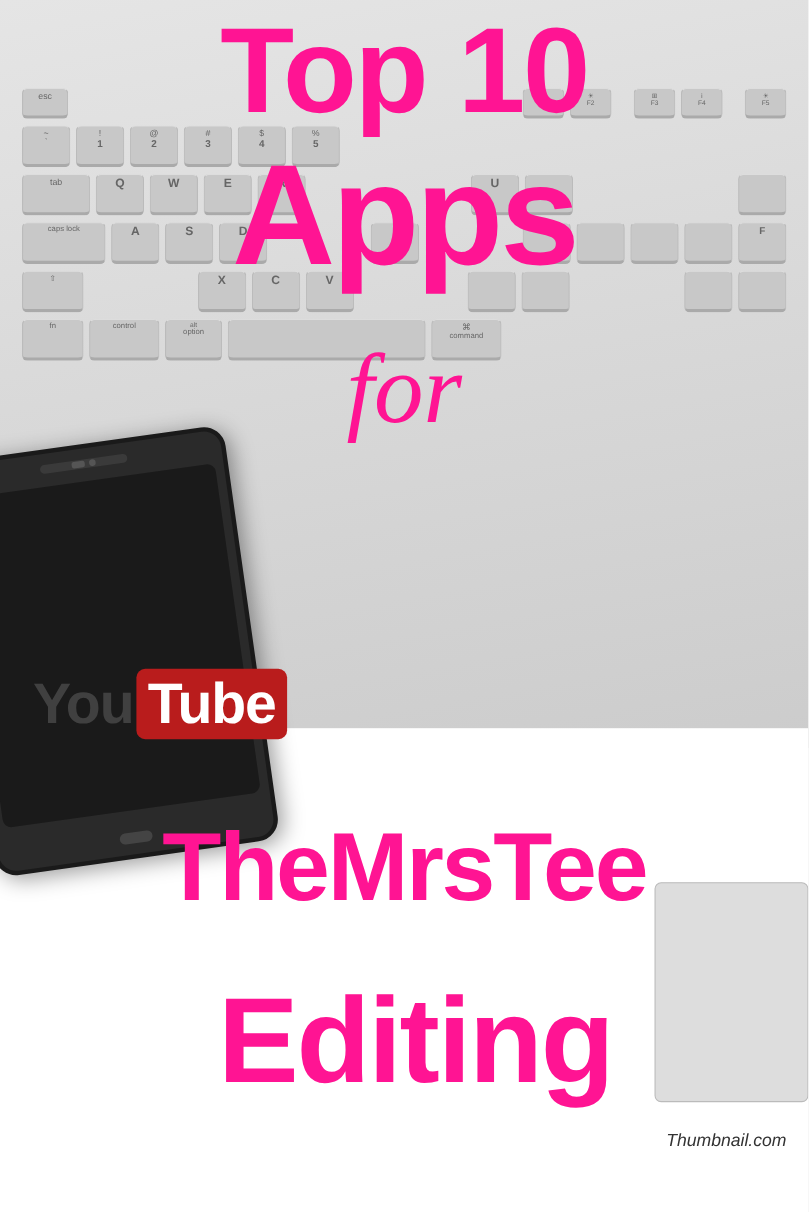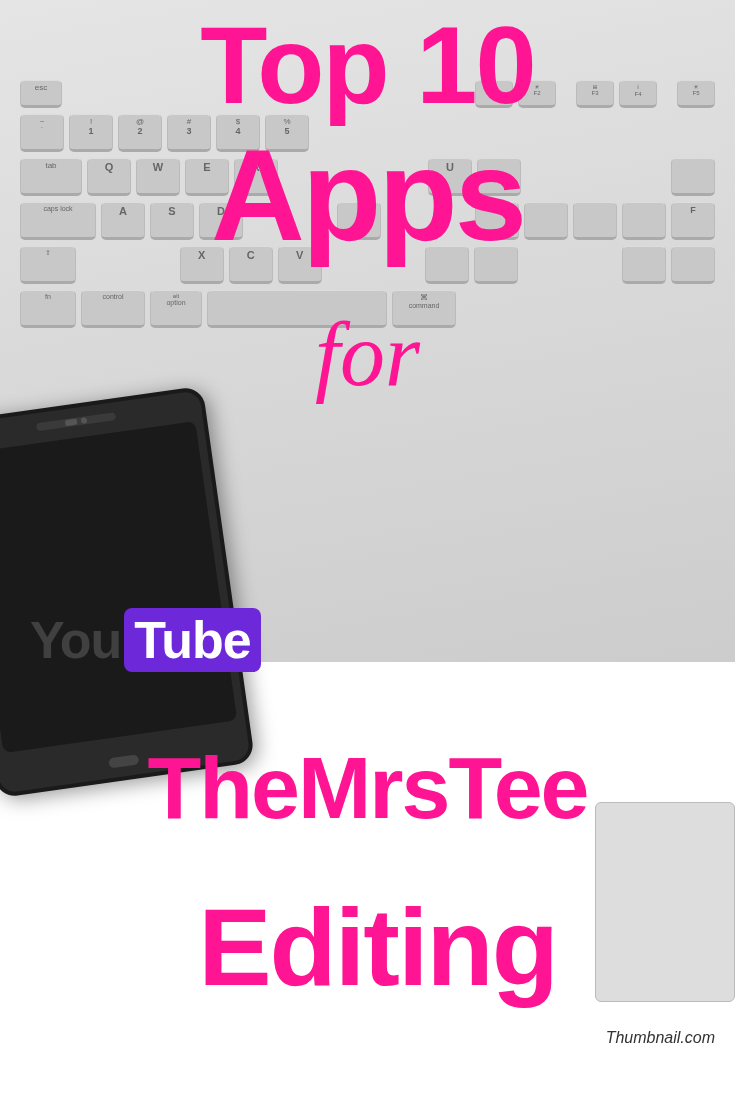--- a/index.html
+++ b/index.html
@@ -160,21 +160,21 @@
 
     .yt-you {
       font-family: 'Arial Black', Arial, sans-serif;
       font-size: 52px;
       font-weight: 900;
       color: #404040;
       letter-spacing: -1px;
     }
 
     .yt-tube-box {
-      background: #6d28d9;
+      background: #b91c1c;
       color: #fff;
       font-family: 'Arial Black', Arial, sans-serif;
       font-size: 52px;
       font-weight: 900;
       padding: 2px 10px;
       border-radius: 8px;
       letter-spacing: -1px;
       margin-left: 3px;
     }
 

